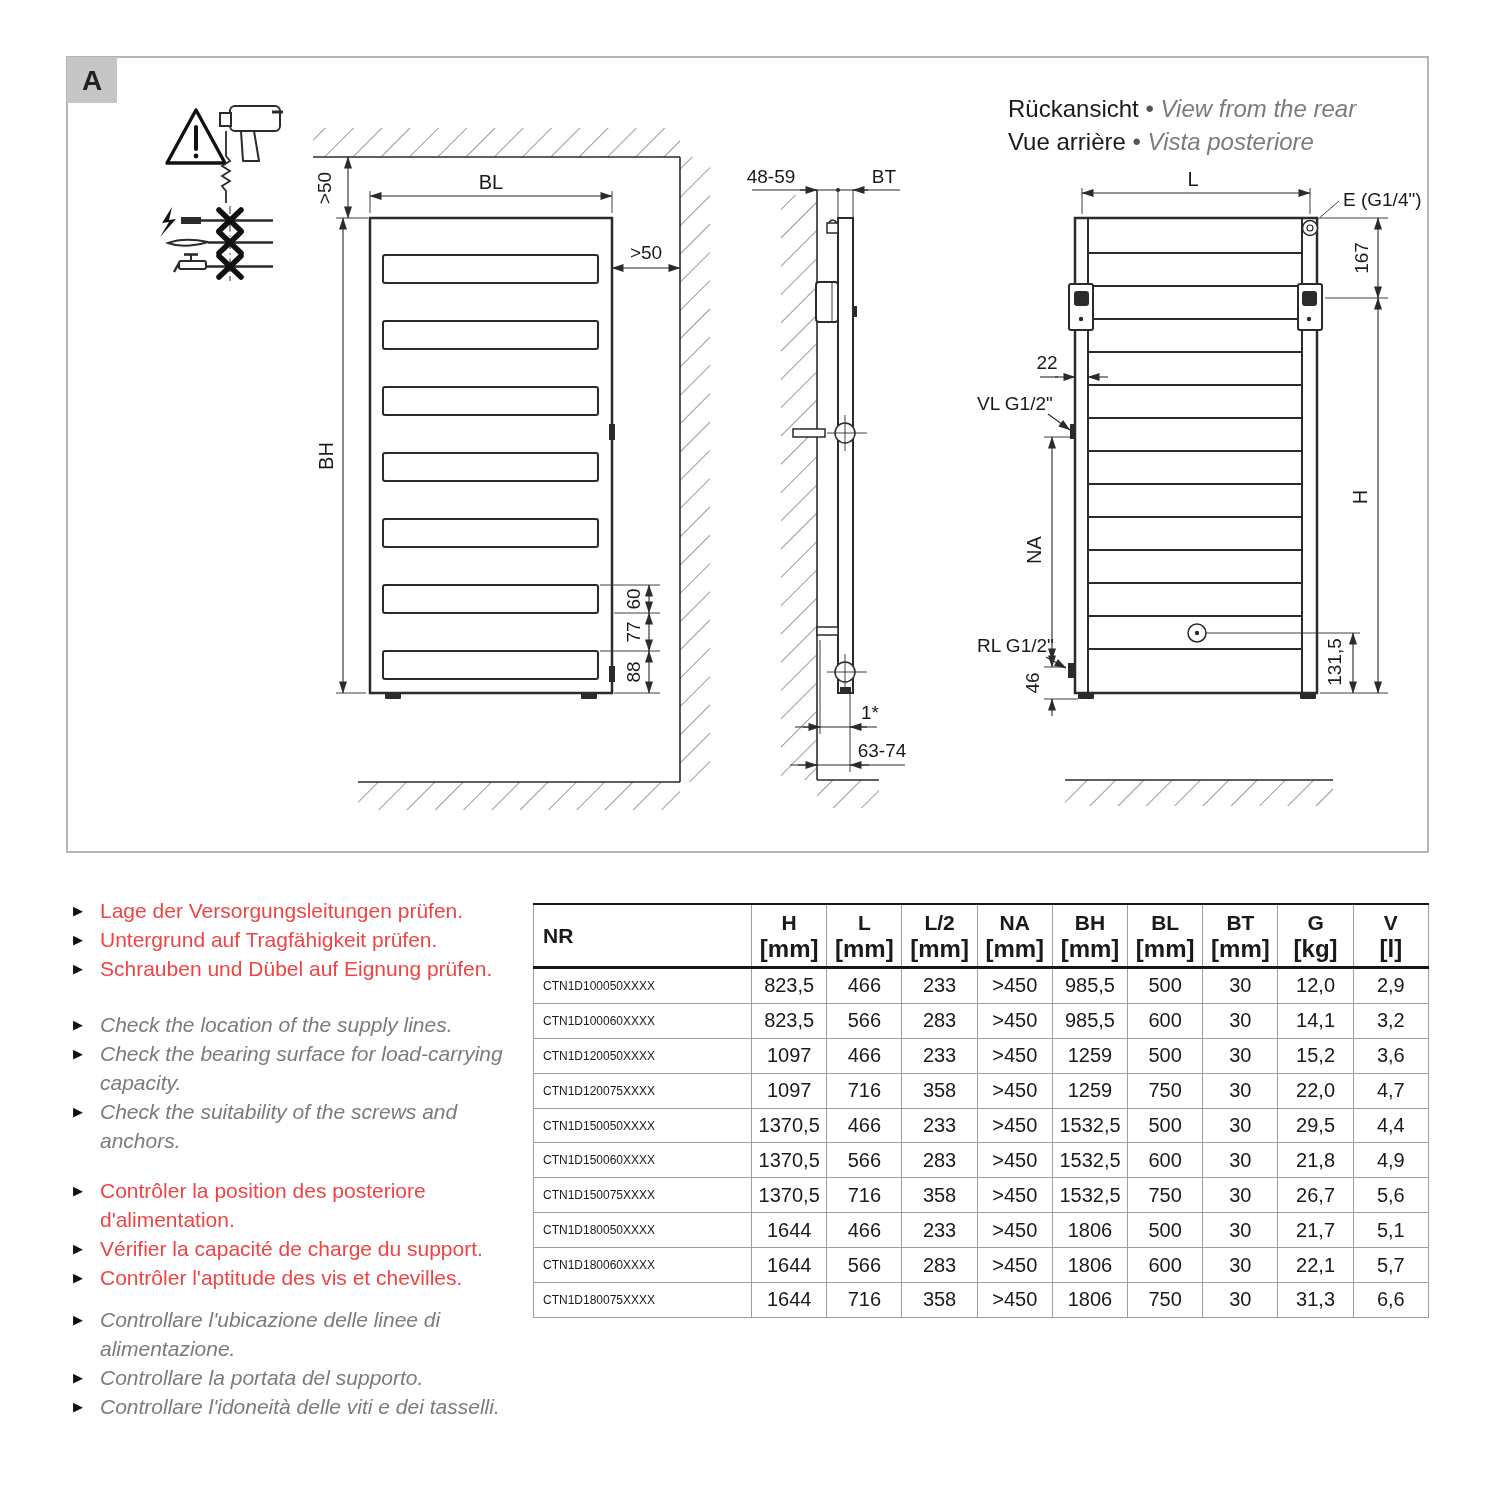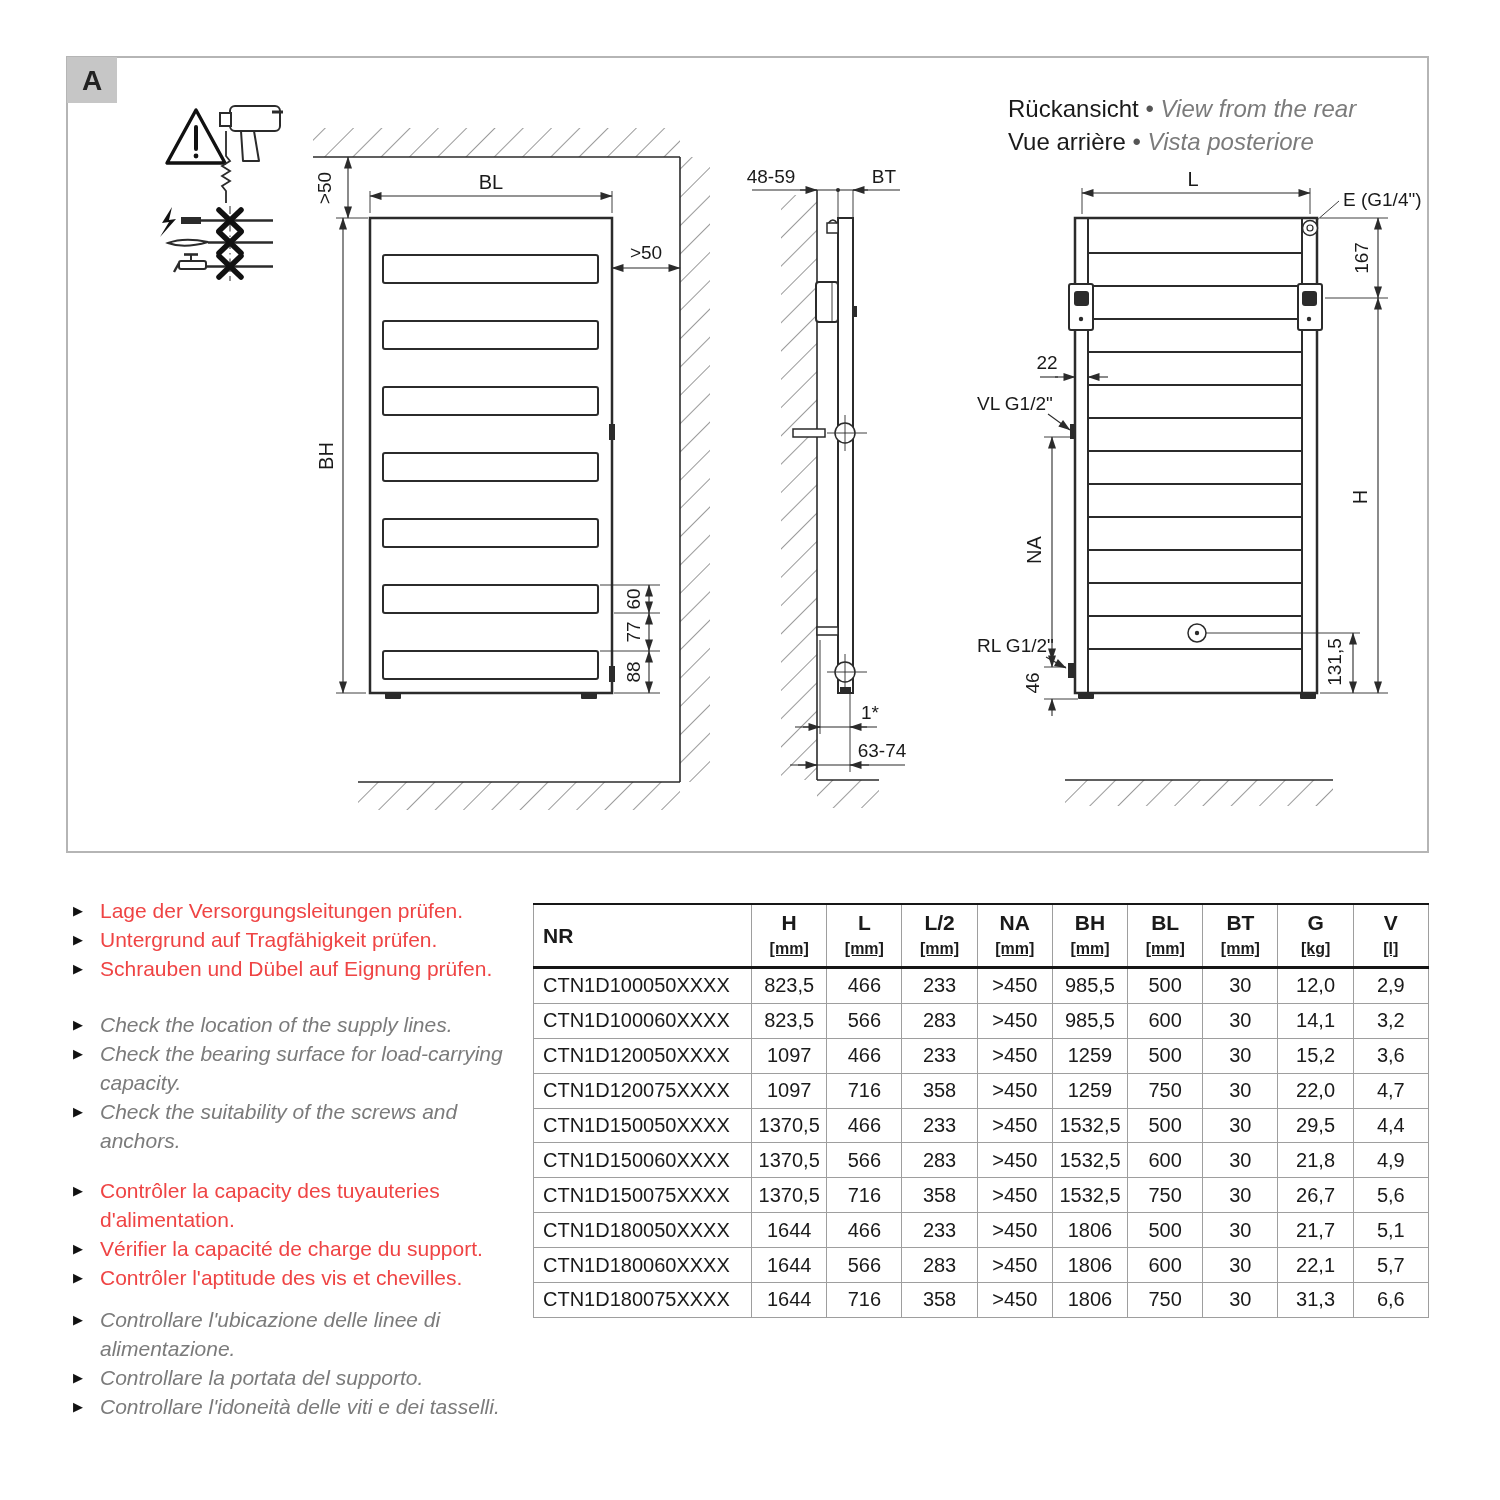--- a/index.html
+++ b/index.html
@@ -32,23 +32,23 @@
   .list-en .btext,.list-it .btext{color:#7b7b7b;font-style:italic;}
   
   .spec-table-wrap{left:533px;top:903px;width:1028px;}
   table.spec{border-collapse:collapse;table-layout:fixed;width:896px;background:#fff;}
   table.spec col.c-nr{width:218px;}
   table.spec col.c-v{width:75.2px;}
   table.spec th,table.spec td{border:1.4px solid #9e9e9e;font-weight:400;}
   table.spec thead th{border-top:2.2px solid #161616;border-bottom:3px solid #161616;padding:5px 2px 4px 2px;text-align:center;vertical-align:middle;}
   table.spec thead th.nrh{text-align:left;padding-left:9px;}
   .hl{font-size:21px;font-weight:700;line-height:26px;}
-  .hu{font-size:16px;font-weight:700;line-height:26px;text-decoration:underline;}
+  .hu{font-size:24px;font-weight:700;line-height:26px;}
   table.spec td{height:33.9px;text-align:center;font-size:20px;padding:0 2px;}
-  table.spec td.nrc{text-align:left;padding-left:9px;font-size:20px;}
+  table.spec td.nrc{text-align:left;padding-left:9px;font-size:12px;}
 </style>
 </head>
 <body>
 
 <svg id="diagram-svg" width="1500" height="870" viewBox="0 0 1500 870">
   <defs>
     <pattern id="hatch" patternUnits="userSpaceOnUse" width="20" height="20" patternTransform="rotate(45)">
       <line x1="0" y1="0" x2="0" y2="20" stroke="#555" stroke-width="1.2"></line>
     </pattern>
     <marker id="arr" markerWidth="13" markerHeight="10" refX="12" refY="5" orient="auto-start-reverse" markerUnits="userSpaceOnUse">
@@ -336,21 +336,21 @@
       <span class="btext">Check the bearing surface for load-carrying capacity.</span>
     </div>
     <div class="bullet-row">
       <span class="marker">▶</span>
       <span class="btext">Check the suitability of the screws and anchors.</span>
     </div>
   </div>
 <div class="abs ilist list-fr" style="top:1176px;">
     <div class="bullet-row">
       <span class="marker">▶</span>
-      <span class="btext">Contrôler la capacity des tuyauteries d'alimentation.</span>
+      <span class="btext">Contrôler la position des posteriore d'alimentation.</span>
     </div>
     <div class="bullet-row">
       <span class="marker">▶</span>
       <span class="btext">Vérifier la capacité de charge du support.</span>
     </div>
     <div class="bullet-row">
       <span class="marker">▶</span>
       <span class="btext">Contrôler l'aptitude des vis et chevilles.</span>
     </div>
   </div>

